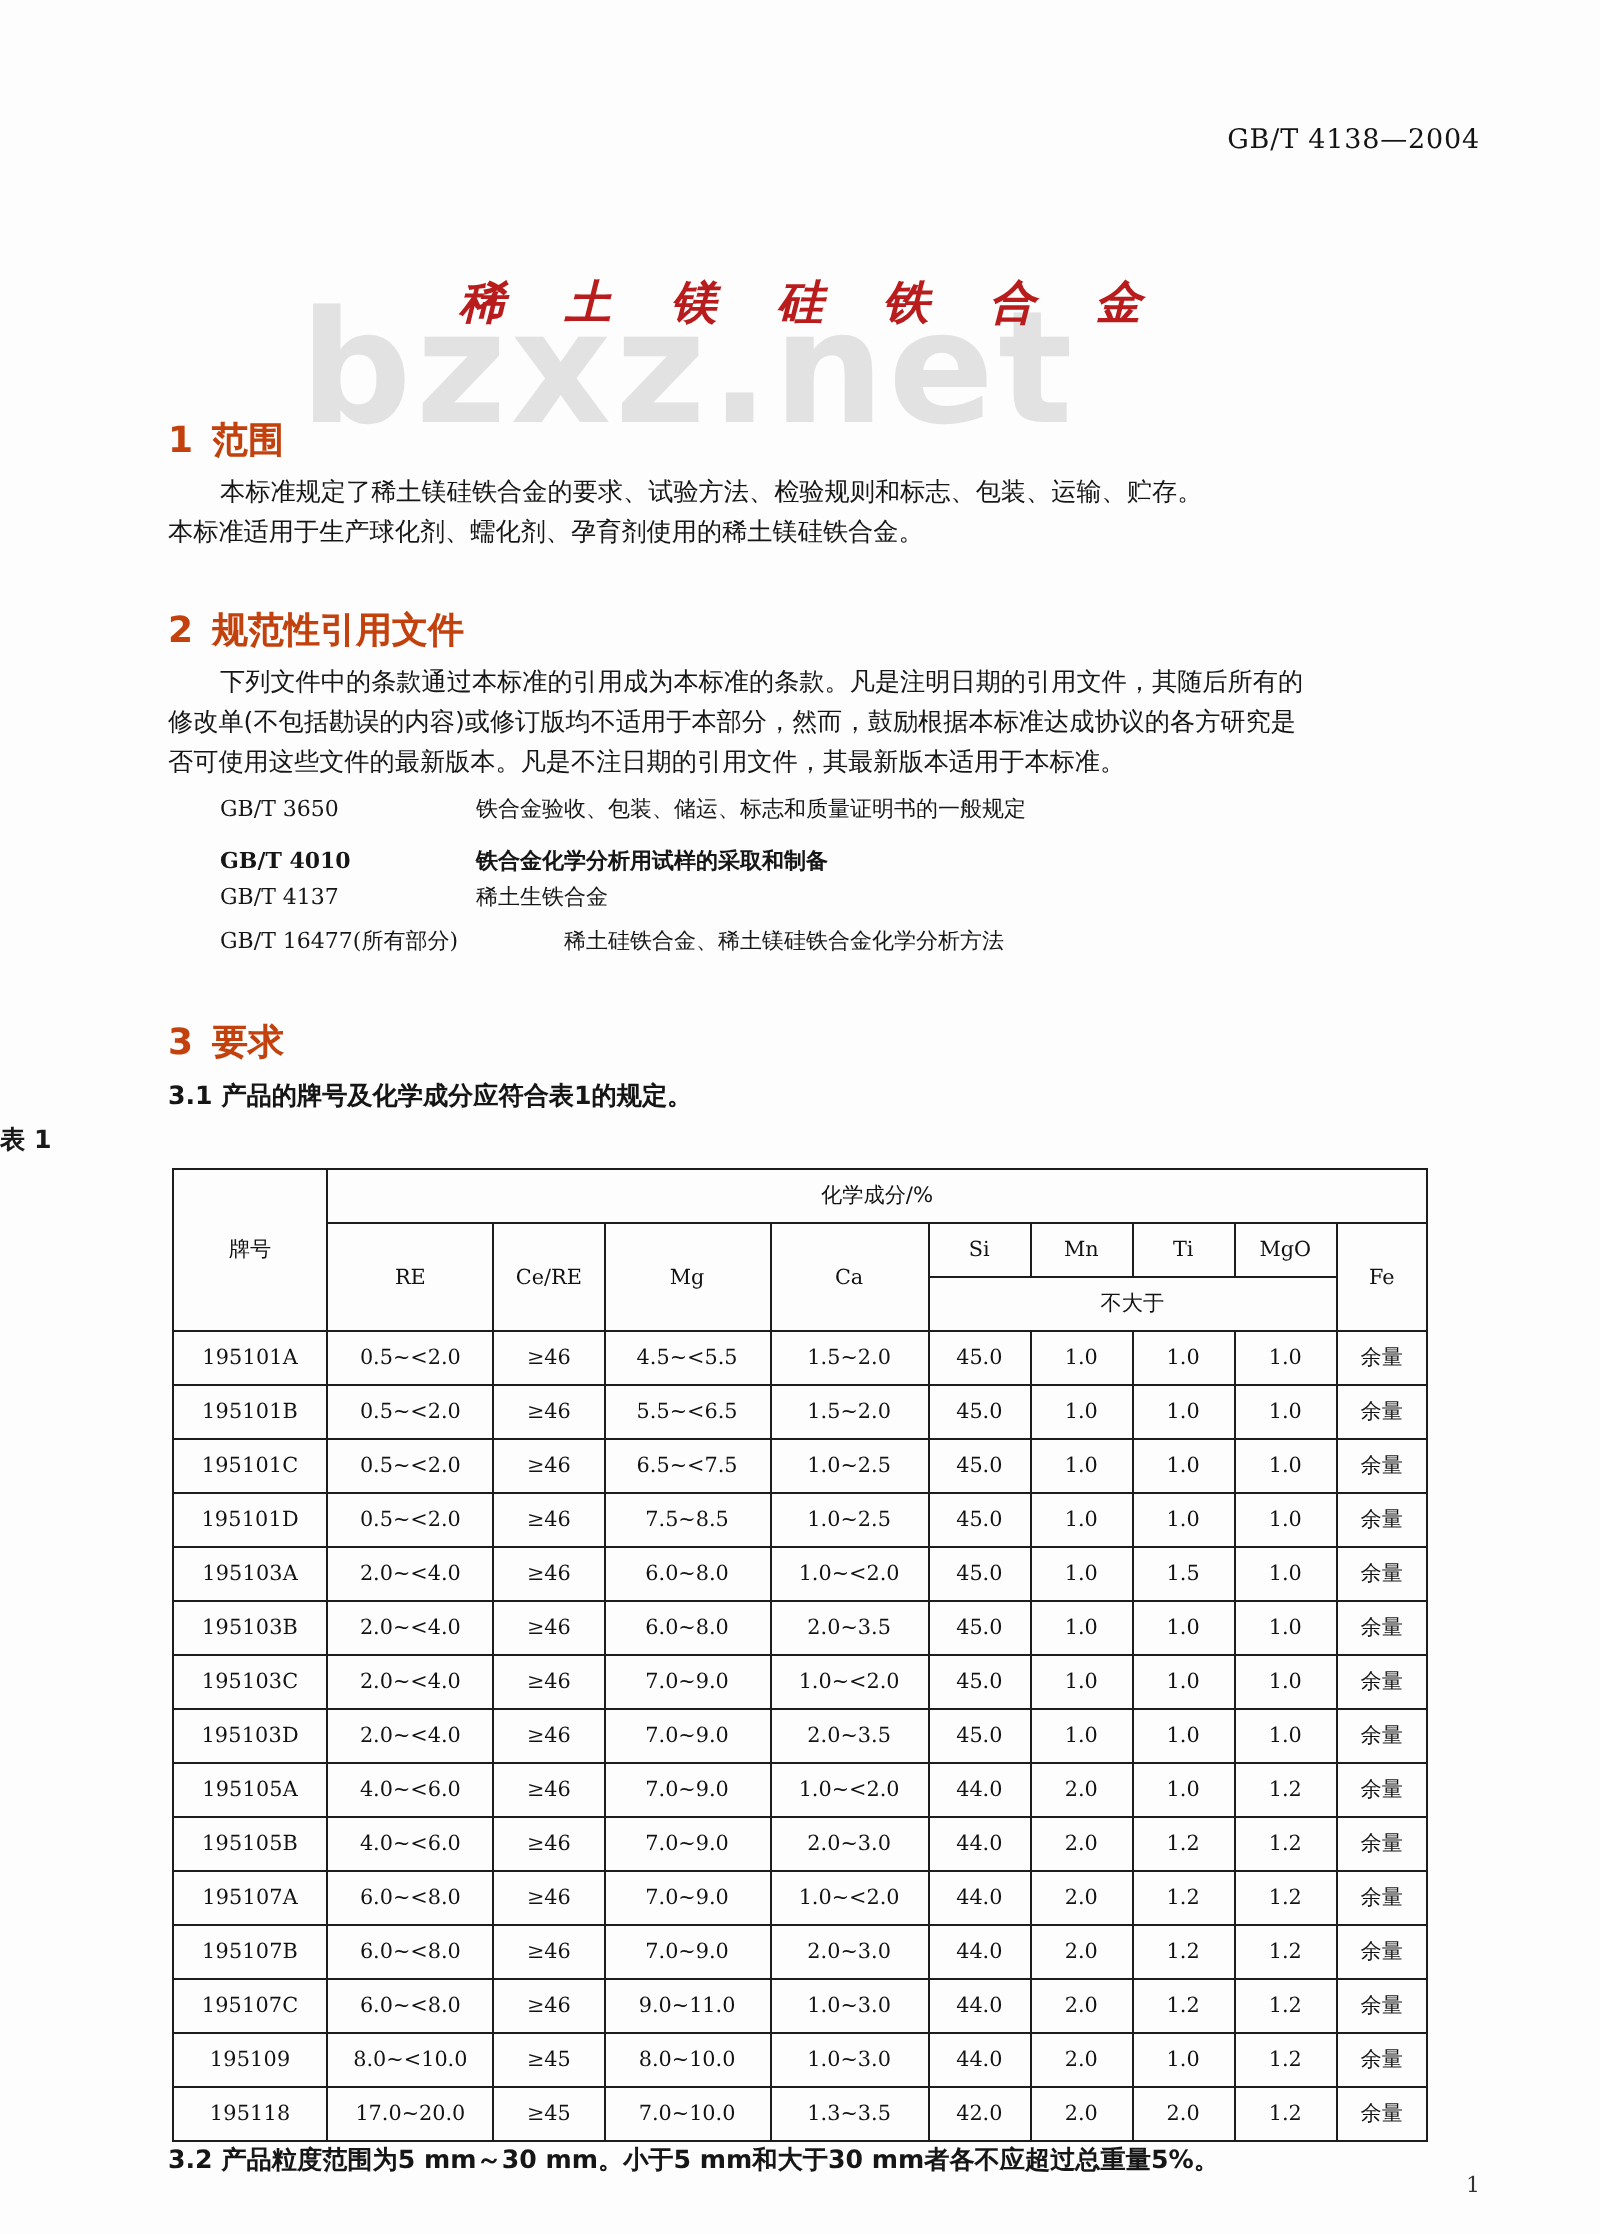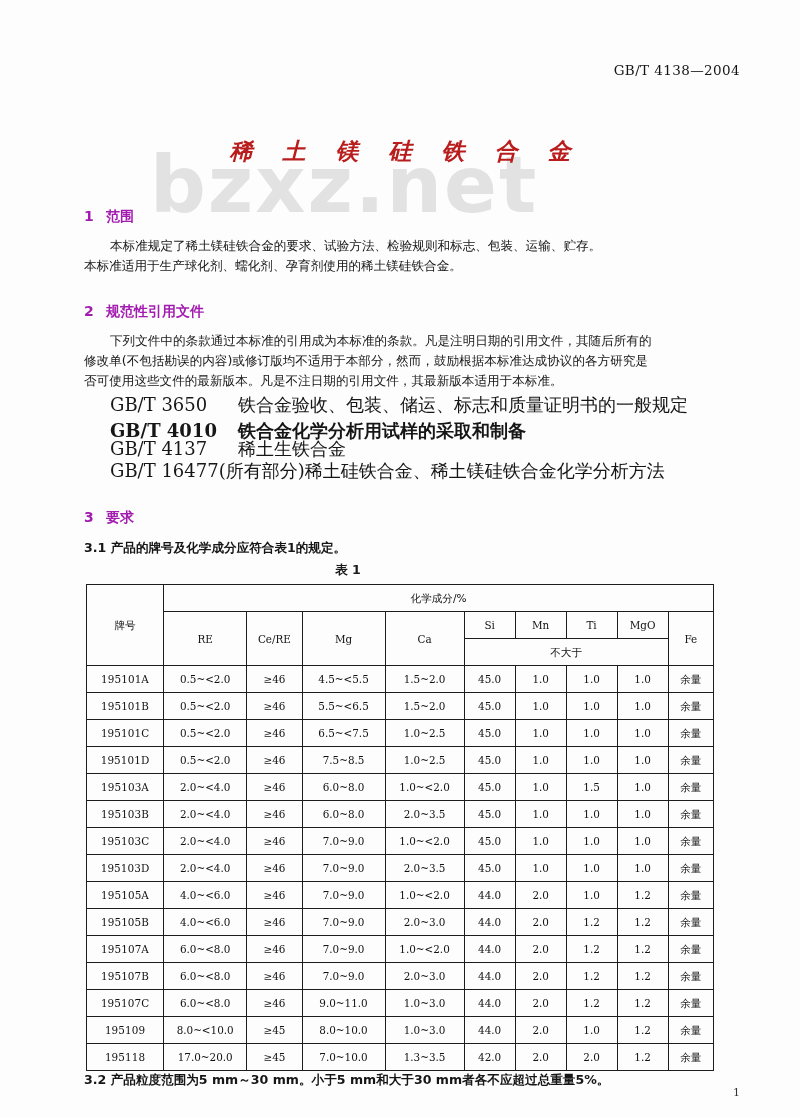--- a/index.html
+++ b/index.html
@@ -39,43 +39,43 @@
     position:absolute; left:0; top:136px; width:800px;
     text-align:center;
     font-size:23px; font-weight:bold;
     letter-spacing:11px;
     text-indent:11px;
     color:#b91c1c;
     font-style:italic;
   }
   .sec {
     position:absolute; left:84px;
-    font-size:14px; font-weight:bold;
-    color:#a21caf;
+    font-size:18px; font-weight:bold;
+    color:#c2410c;
     white-space:nowrap;
   }
   .sec .num { display:inline-block; min-width:22px; font-weight:bold;}
   .para {
     position:absolute; left:84px;
     font-size:12.6px; line-height:19px;
     color:#161616;
     white-space:nowrap;
   }
   .para.indent { text-indent:26px; }
   .ref {
     position:absolute; left:110px;
-    font-size:18px; line-height:19px; color:#161616;
+    font-size:11px; line-height:19px; color:#161616;
     white-space:nowrap;
   }
   .ref .code { display:inline-block; min-width:128px; font-family:"DejaVu Serif","Liberation Serif",serif;}
   .ref .code.wide { min-width:172px; }
 
   .table-caption {
     position:absolute; left:0; top:562px; width:696px;
-    text-align:center; font-size:12.6px; font-weight:bold;
+    text-align:left; font-size:12.6px; font-weight:bold;
   }
   table.spec {
     position:absolute; left:86px; top:584px;
     width:628px;
     border-collapse:collapse;
     font-size:10.4px;
     font-family:"DejaVu Serif","Liberation Serif",serif;
     background:transparent;
   }
   table.spec th, table.spec td {

